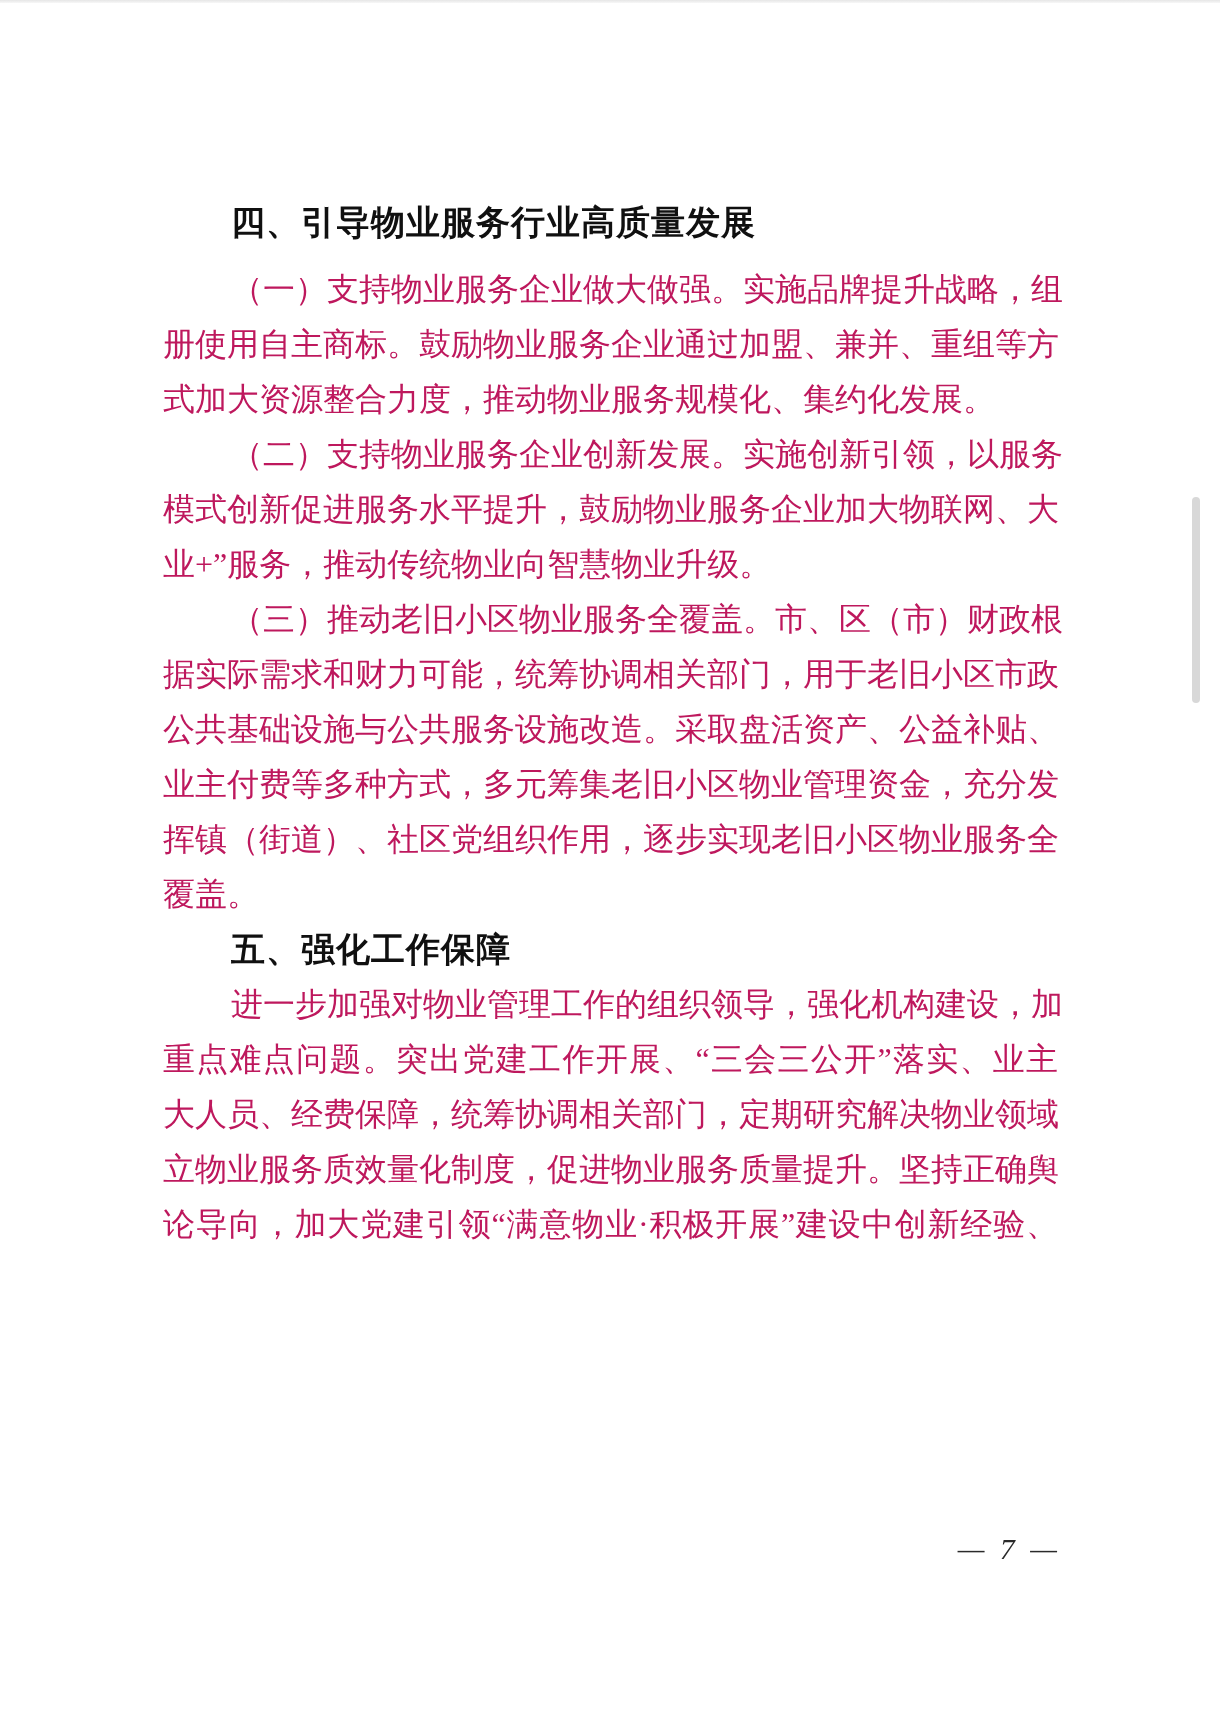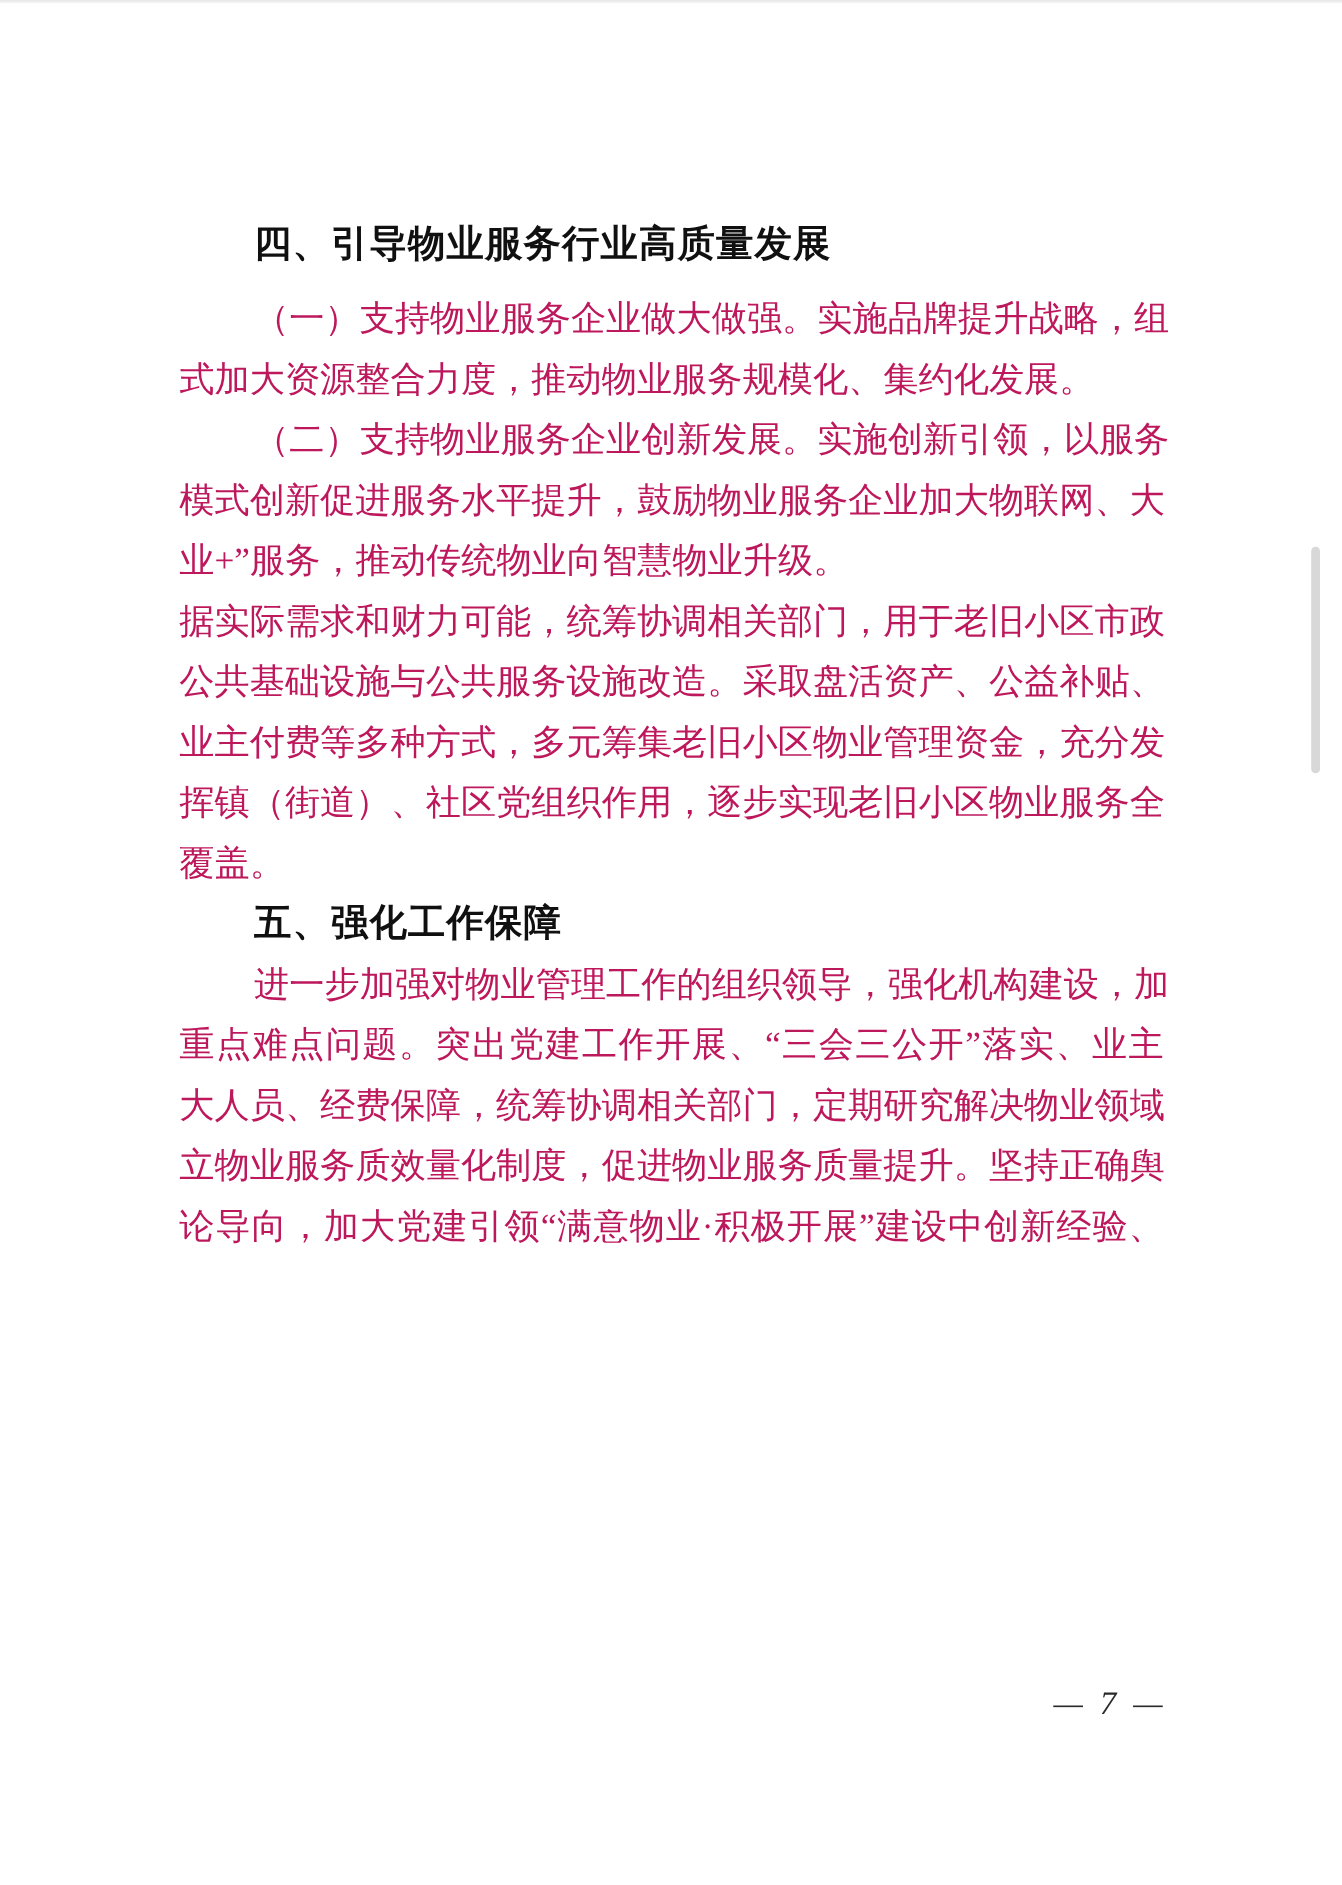--- a/index.html
+++ b/index.html
@@ -82,26 +82,28 @@
 </head>
 <body>
 
 <div class="page">
   <div class="top-edge"></div>
 
   <div class="doc">
     <h2 class="heading gap-after">四、引导物业服务行业高质量发展</h2>
 
     <p class="line indent">（一）支持物业服务企业做大做强。实施品牌提升战略，组</p>
+    <p class="line">册使用自主商标。鼓励物业服务企业通过加盟、兼并、重组等方</p>
     <p class="line para-end">式加大资源整合力度，推动物业服务规模化、集约化发展。</p>
 
     <p class="line indent">（二）支持物业服务企业创新发展。实施创新引领，以服务</p>
     <p class="line">模式创新促进服务水平提升，鼓励物业服务企业加大物联网、大</p>
     <p class="line para-end">业+”服务，推动传统物业向智慧物业升级。</p>
 
+    <p class="line indent">（三）推动老旧小区物业服务全覆盖。市、区（市）财政根</p>
     <p class="line">据实际需求和财力可能，统筹协调相关部门，用于老旧小区市政</p>
     <p class="line">公共基础设施与公共服务设施改造。采取盘活资产、公益补贴、</p>
     <p class="line">业主付费等多种方式，多元筹集老旧小区物业管理资金，充分发</p>
     <p class="line">挥镇（街道）、社区党组织作用，逐步实现老旧小区物业服务全</p>
     <p class="line para-end">覆盖。</p>
 
     <h2 class="heading">五、强化工作保障</h2>
 
     <p class="line indent">进一步加强对物业管理工作的组织领导，强化机构建设，加</p>
     <p class="line">重点难点问题。突出党建工作开展、“三会三公开”落实、业主</p>

